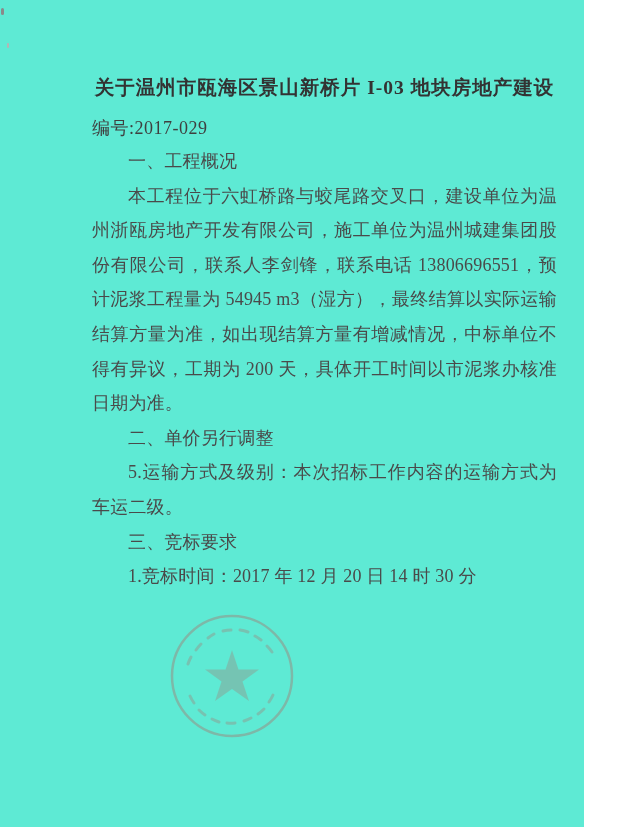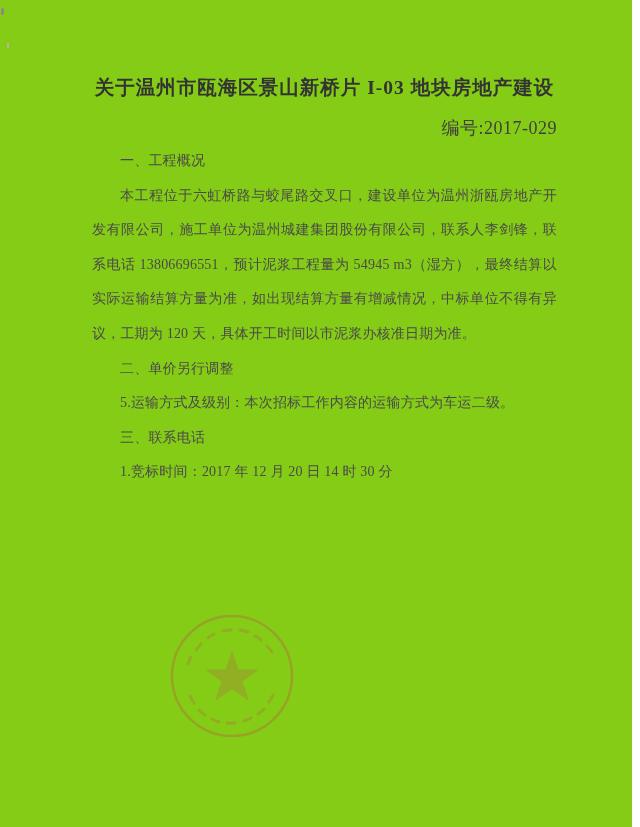--- a/index.html
+++ b/index.html
@@ -2,54 +2,53 @@
 <html><head>
 <meta charset="utf-8">
 <style>
   html, body {
     margin: 0;
     padding: 0;
     background: #ffffff;
   }
   .paper {
     position: relative;
-    width: 632px;
+    width: 584px;
     height: 827px;
-    background: #84cc16;
+    background: #5eead4;
     overflow: hidden;
     font-family: "Liberation Serif", "DejaVu Serif", serif;
     color: #4a4a4a;
   }
   .content {
     position: absolute;
     left: 92px;
     top: 0;
     width: 465px;
   }
   .doc-title {
     margin-top: 70px;
     text-align: center;
     font-size: 19.5px;
     line-height: 36px;
     font-weight: bold;
     letter-spacing: 1px;
     color: #333333;
   }
   .doc-number {
-    text-align: right;
     font-size: 18px;
     line-height: 32px;
     margin-top: 6px;
     letter-spacing: 0.5px;
     color: #3f3f3f;
   }
   .body-text p {
     margin: 0;
     text-indent: 2em;
-    font-size: 14px;
+    font-size: 18px;
     line-height: 34.6px;
     text-align: justify;
     text-align-last: left;
     letter-spacing: 0.2px;
     color: #4a4a4a;
   }
   .seal {
     position: absolute;
     left: 168px;
     top: 612px;
@@ -88,24 +87,24 @@
   <div class="content">
 
     <div class="doc-title">
       <div>关于温州市瓯海区景山新桥片 I-03 地块房地产建设</div>
     </div>
 
     <div class="doc-number">编号:2017-029</div>
 
     <div class="body-text">
       <p>一、工程概况</p>
-      <p>本工程位于六虹桥路与蛟尾路交叉口，建设单位为温州浙瓯房地产开发有限公司，施工单位为温州城建集团股份有限公司，联系人李剑锋，联系电话 13806696551，预计泥浆工程量为 54945 m3（湿方），最终结算以实际运输结算方量为准，如出现结算方量有增减情况，中标单位不得有异议，工期为 120 天，具体开工时间以市泥浆办核准日期为准。</p>
+      <p>本工程位于六虹桥路与蛟尾路交叉口，建设单位为温州浙瓯房地产开发有限公司，施工单位为温州城建集团股份有限公司，联系人李剑锋，联系电话 13806696551，预计泥浆工程量为 54945 m3（湿方），最终结算以实际运输结算方量为准，如出现结算方量有增减情况，中标单位不得有异议，工期为 200 天，具体开工时间以市泥浆办核准日期为准。</p>
       <p>二、单价另行调整</p>
       <p>5.运输方式及级别：本次招标工作内容的运输方式为车运二级。</p>
-      <p>三、联系电话</p>
+      <p>三、竞标要求</p>
       <p>1.竞标时间：2017 年 12 月 20 日 14 时 30 分</p>
 
     </div>
 
   </div>
 
   <svg class="seal" viewBox="0 0 128 128" xmlns="http://www.w3.org/2000/svg">
     <circle cx="64" cy="64" r="60" fill="none" stroke-width="2.5" stroke="#c0504d"></circle>
     <path d="M64 38 L70.5 57.5 L91 57.5 L74.5 69.5 L81 89 L64 77 L47 89 L53.5 69.5 L37 57.5 L57.5 57.5 Z" opacity="0.75" fill="#c0504d"></path>
     <g fill="none" stroke-width="3" stroke-linecap="round" opacity="0.8" stroke="#c0504d">

